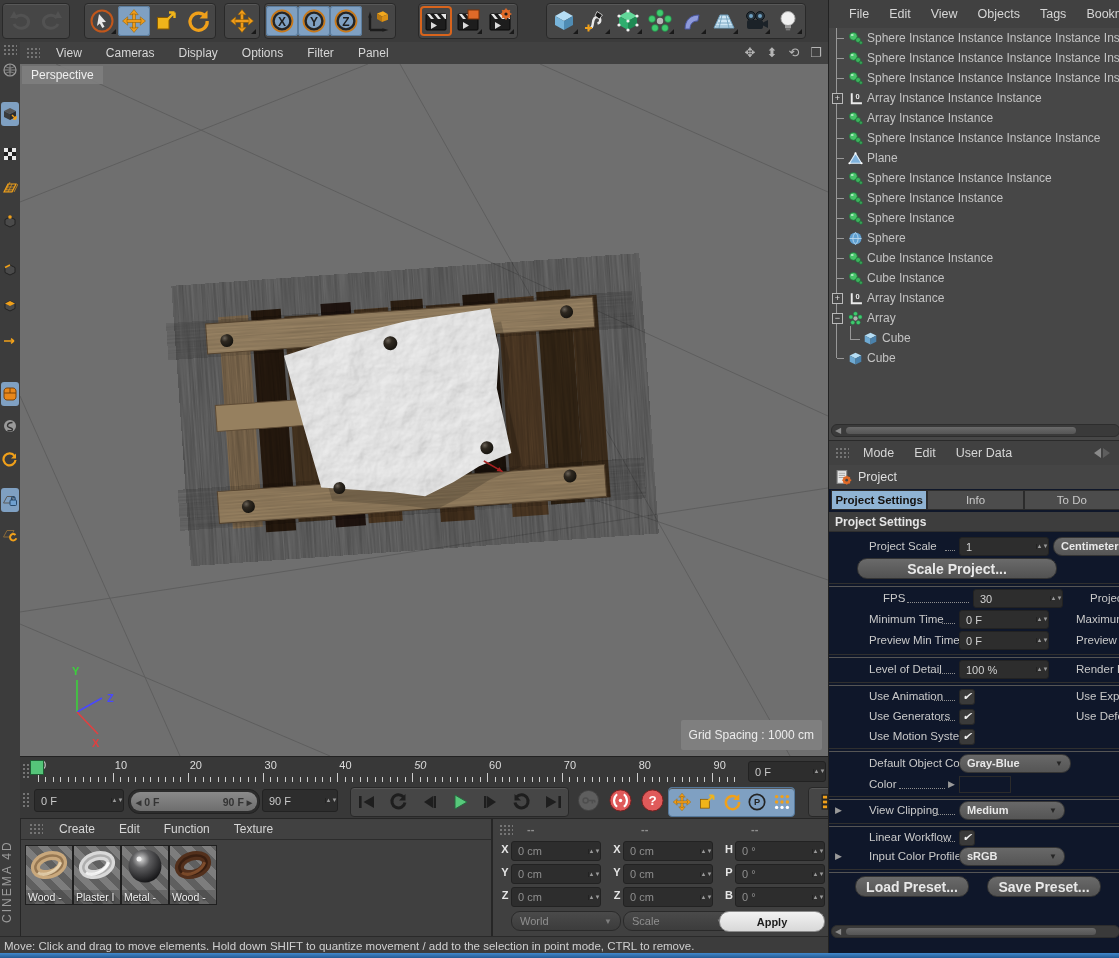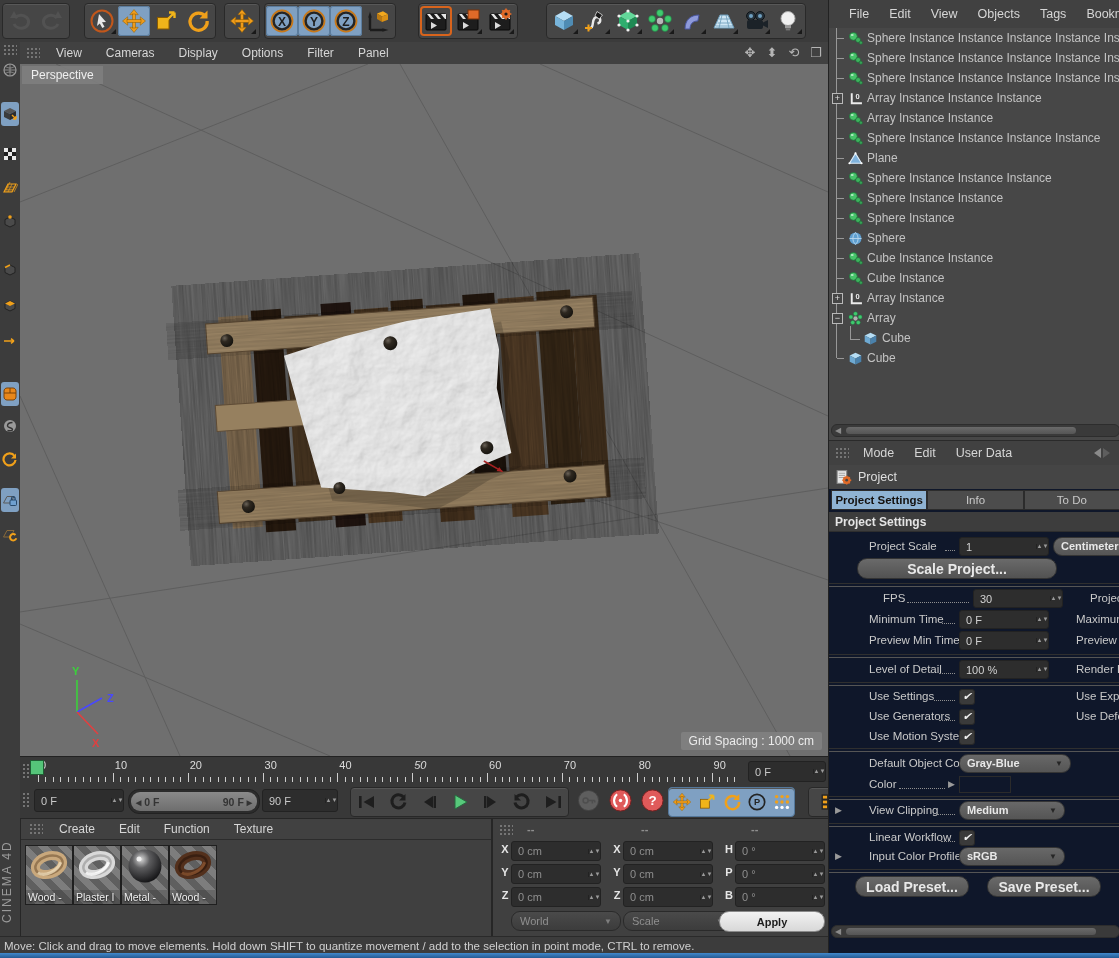--- a/index.html
+++ b/index.html
@@ -22,21 +22,21 @@
   .railbtn{position:absolute;left:1px;width:18px;height:24px;display:flex;align-items:center;justify-content:center;border-radius:3px;}
   .railbtn svg{width:16px;height:16px;}
   .railbtn.active{background:#7fa0c2;}
   
   #vp-menubar{left:20px;top:42px;width:808px;height:22px;background:#414141;border-bottom:1px solid #2a2a2a;display:flex;align-items:center;}
   .menu-item{padding:0 12px;color:#d6d6d6;font-size:12px;}
   #vp-nav{position:absolute;right:4px;top:3px;display:flex;gap:6px;color:#b5b5b5;}
   #vp-nav span{width:16px;text-align:center;font-size:13px;}
   #viewport{left:20px;top:64px;width:808px;height:692px;background:#6f6f6f;overflow:hidden;}
   #vp-label{left:2px;top:2px;background:rgba(128,128,128,.85);color:#efefef;padding:2px 9px;font-size:12px;}
-  #grid-label{right:6px;bottom:6px;background:#7f7f7f;color:#ececec;padding:2px 8px;font-size:12px;border-radius:2px;}
+  #grid-label{right:6px;bottom:6px;background:#7f7f7f;color:#ececec;padding:8px 8px;font-size:12px;border-radius:2px;}
   
   #ruler-row{left:20px;top:756px;width:808px;height:28px;background:#383838;border-top:1px solid #222;border-bottom:1px solid #2c2c2c;}
   #ruler{position:absolute;left:10px;top:0;width:712px;height:28px;}
   .tick{position:absolute;bottom:3px;width:1px;height:5px;background:#cdcdcd;}
   .tick.major{height:9px;}
   .ticklabel{position:absolute;top:2px;font-size:11px;color:#dcdcdc;transform:translateX(2px);}
   #playhead{position:absolute;left:0px;top:3px;width:12px;height:13px;background:#55c479;border:1px solid #1f5c33;}
   .spinfield{background:#2d2d2d;border:1px solid #222;border-radius:3px;color:#c9c9c9;display:flex;align-items:center;font-size:11px;}
   .spinfield .val{flex:1;padding:0 6px;white-space:nowrap;}
   .stepper{width:11px;border-left:1px solid #222;display:flex;flex-direction:column;align-items:center;justify-content:center;color:#9a9a9a;font-size:6px;line-height:5px;}
@@ -1167,21 +1167,21 @@
       <span class="leader" style="left:110px;width:16px;"></span>
       <div class="spinfield afield" style="top:1px;">
         <span class="val">100 %</span>
           <span class="stepper">▲▼</span>
       </div>
       <span class="aright">Render L</span>
     </div>
     <div class="adivider" style="top:682px;"></div>
 
     <div class="arow" style="top:686px;">
-      <span class="alabel">Use Settings</span>
+      <span class="alabel">Use Animation</span>
       <span class="leader" style="left:105px;width:21px;"></span>
       <span class="acheck">✔</span>
       <span class="aright">Use Expr</span>
     </div>
     <div class="arow" style="top:706px;">
       <span class="alabel">Use Generators</span>
       <span class="leader" style="left:110px;width:16px;"></span>
       <span class="acheck">✔</span>
       <span class="aright">Use Defo</span>
     </div>

